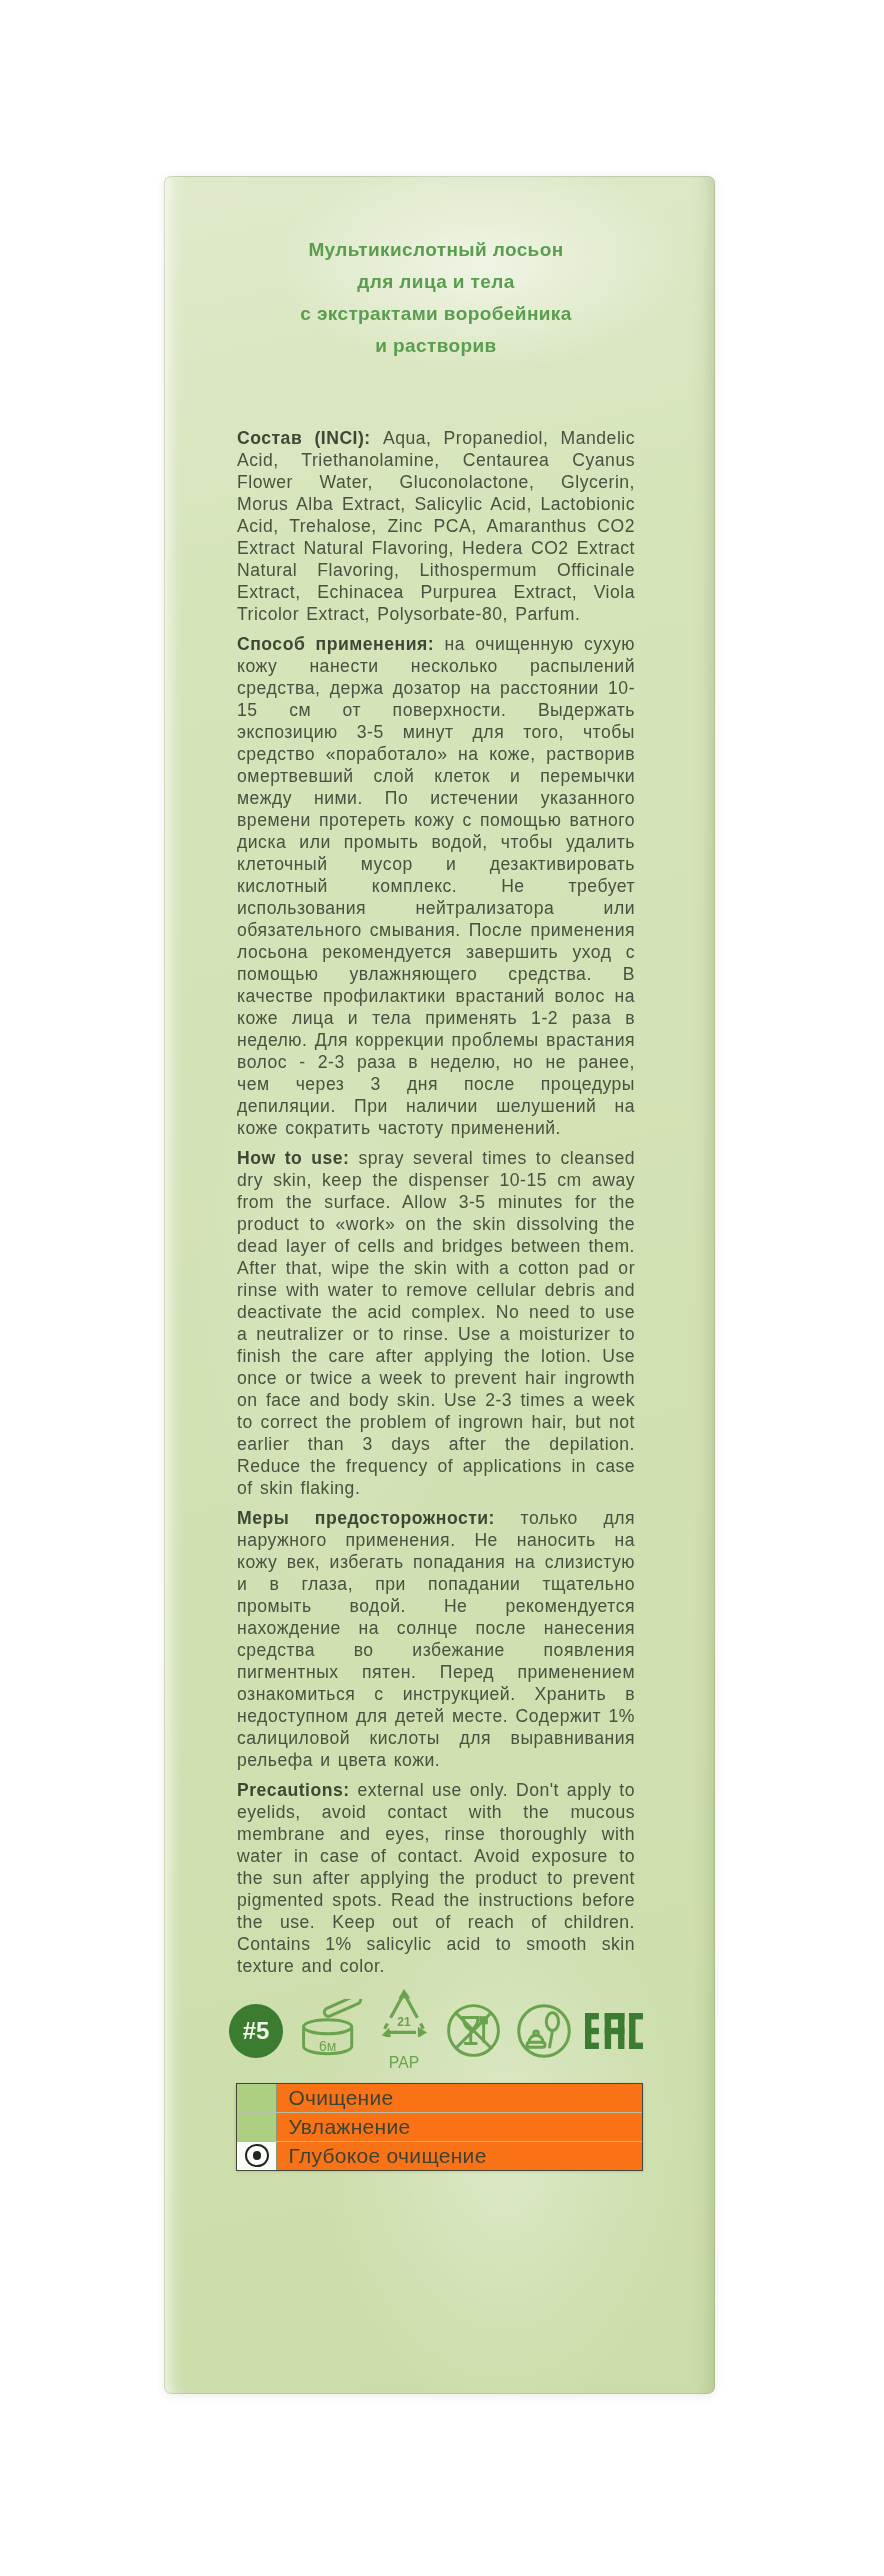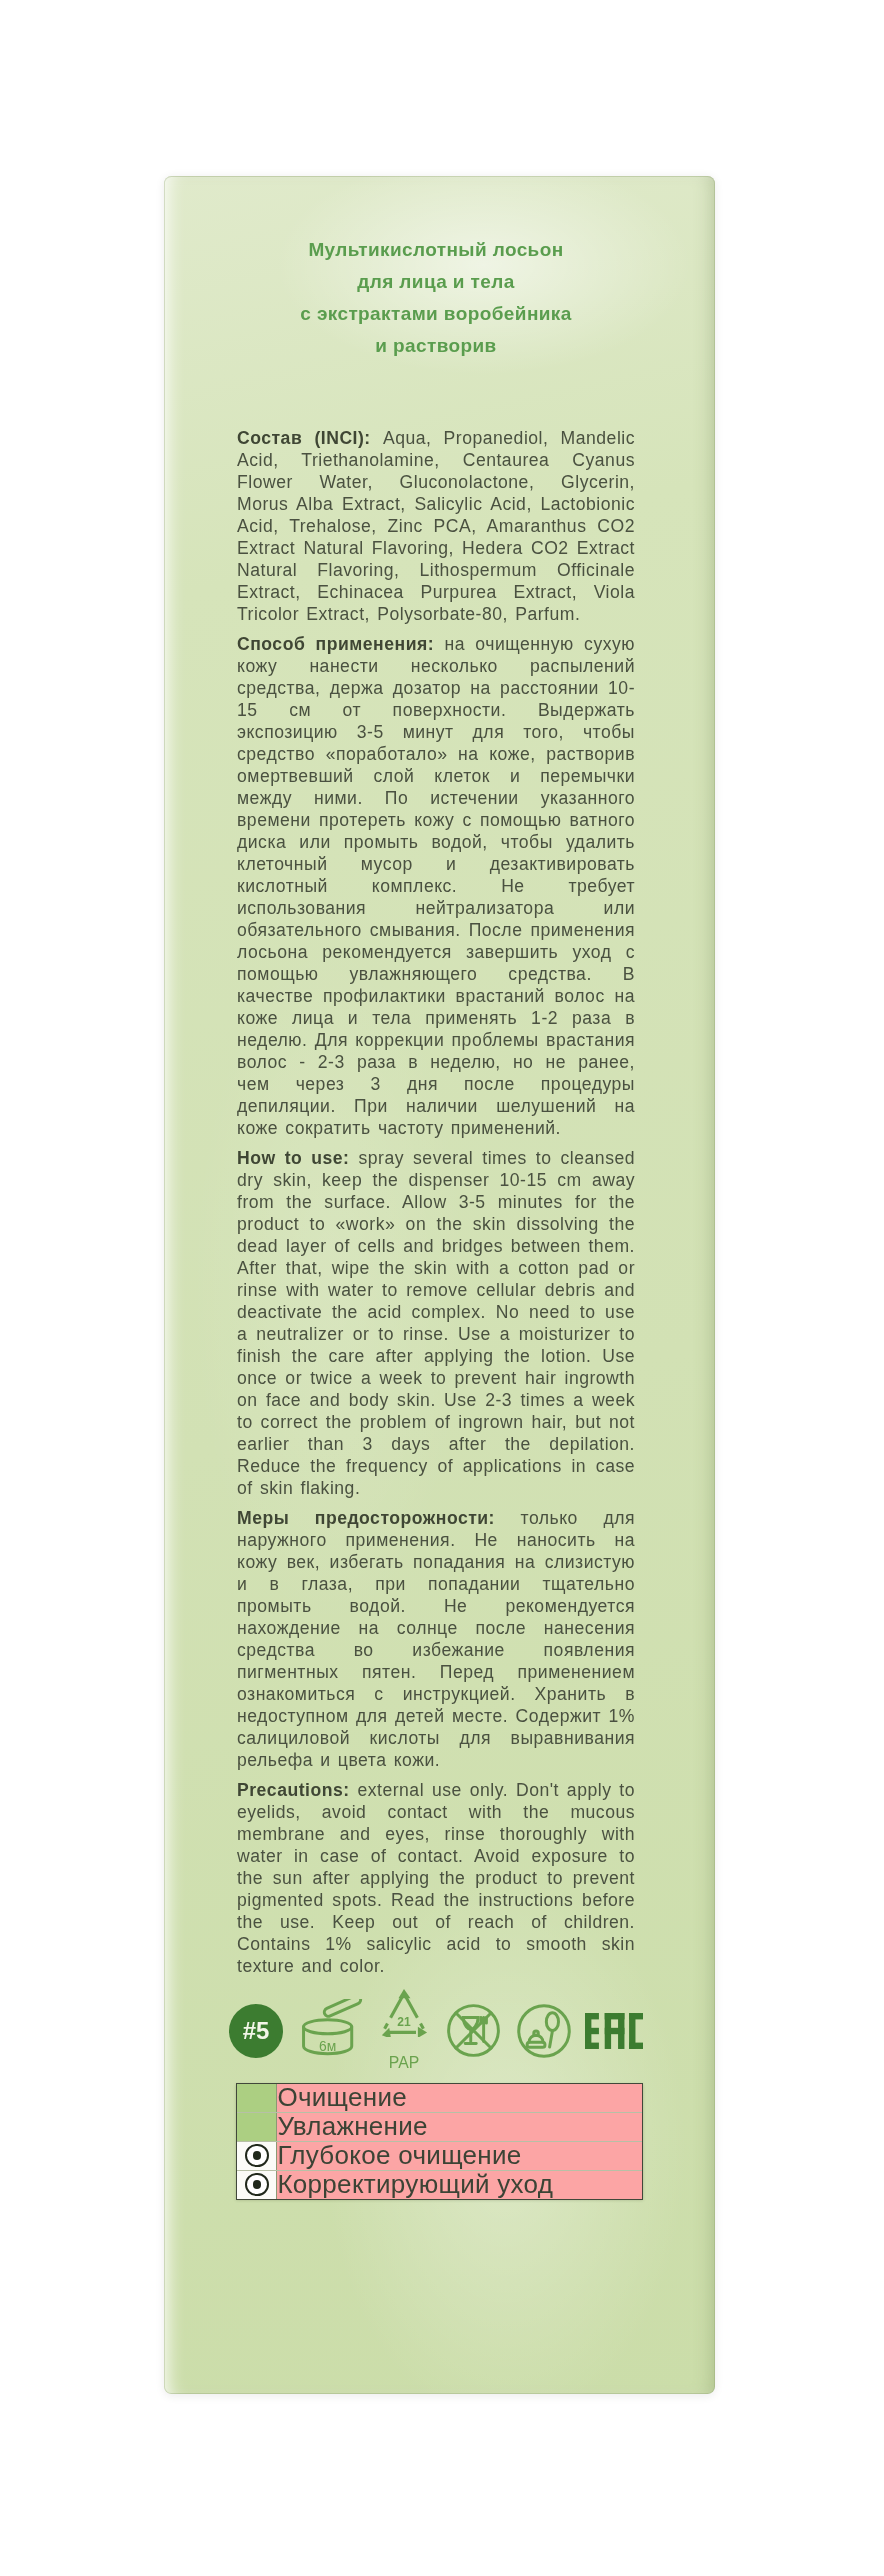--- a/index.html
+++ b/index.html
@@ -58,22 +58,22 @@
     width:39px;flex:0 0 39px;border-right:1.4px solid #8a9a74;
     background:#accf82;display:flex;align-items:center;justify-content:center;
   }
   .care-mark.checked{background:#fbfbf7;}
   .radio{
     width:19.5px;height:19.5px;border-radius:50%;border:2.3px solid #20281b;
     background:#ffffff;display:flex;align-items:center;justify-content:center;
   }
   .radio::after{content:"";width:8.4px;height:8.4px;border-radius:50%;background:#20281b;}
   .care-label{
-    flex:1;display:flex;align-items:center;
-    color:#3c4335;font-size:26px;letter-spacing:0.3px;background:#fca5a5;
+    flex:1;display:flex;align-items:center;padding-left:11px;
+    color:#3c4335;font-size:21px;letter-spacing:0.3px;background:#f97316;
   }
 </style>
 </head>
 <body>
 
 <div class="package">
   <div class="content">
 
     <div class="title">
       <div>Мультикислотный лосьон</div>
@@ -170,23 +170,17 @@
       <div class="care-row">
         <div class="care-mark"></div>
         <div class="care-label">Увлажнение</div>
       </div>
       <div class="care-row">
         <div class="care-mark checked">
             <span class="radio"></span>
           </div>
         <div class="care-label">Глубокое очищение</div>
       </div>
-      <div class="care-row">
-        <div class="care-mark checked">
-            <span class="radio"></span>
-          </div>
-        <div class="care-label">Корректирующий уход</div>
-      </div>
     </div>
 
   </div>
 </div>
 
 
 </body></html>

